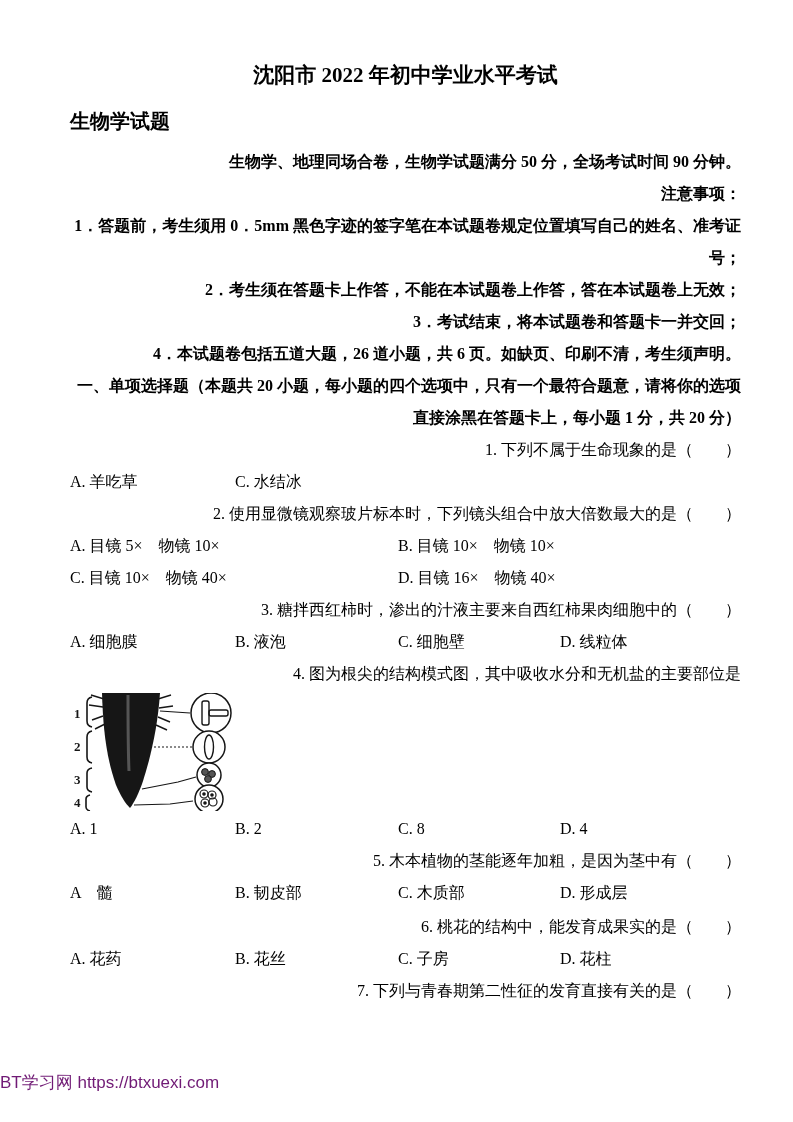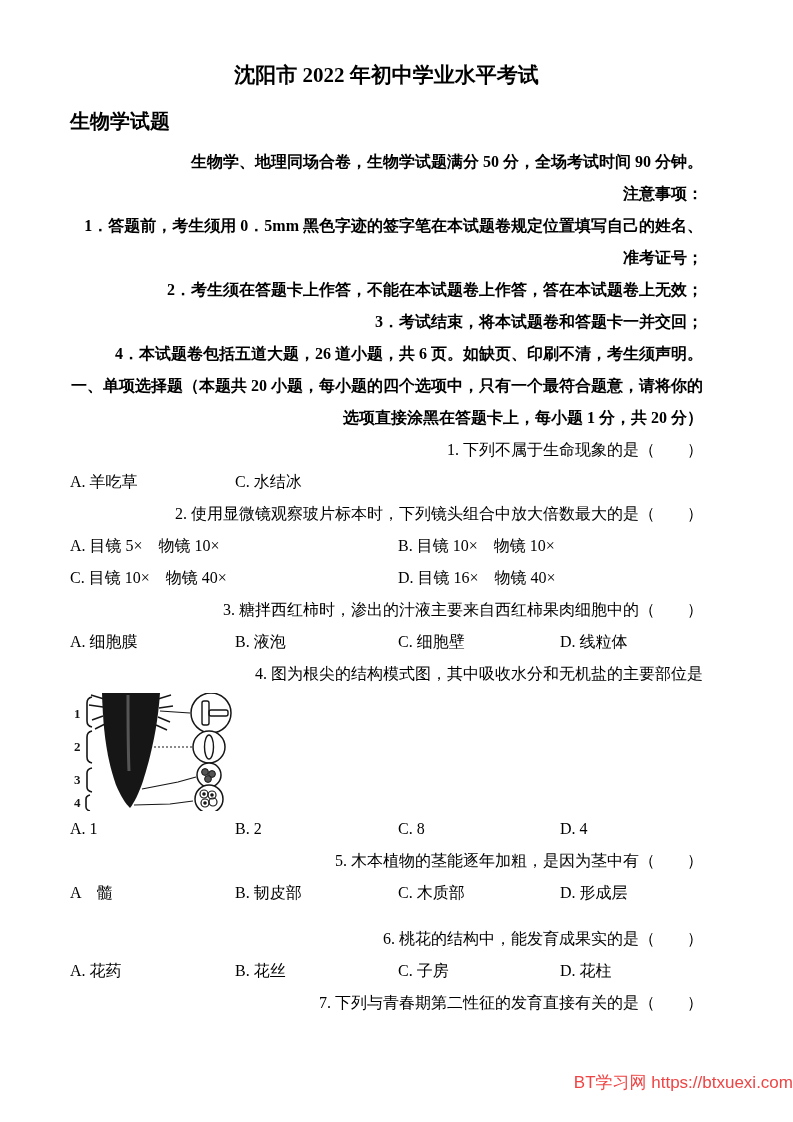--- a/index.html
+++ b/index.html
@@ -6,21 +6,21 @@
   .page {
     position: relative;
     width: 793px;
     height: 1122px;
     background: #ffffff;
     color: #000000;
     font-family: "Liberation Serif", "DejaVu Serif", serif;
     overflow: hidden;
     margin: 0 auto;
   }
-  .content { padding: 62px 90px 0 70px; }
+  .content { padding: 62px 52px 0 70px; }
   .title {
     font-size: 21px;
     font-weight: bold;
     text-align: center;
     margin: 0 0 20px 0;
     line-height: 26px;
   }
   .subtitle {
     font-size: 20px;
     font-weight: bold;
@@ -36,28 +36,28 @@
   }
   .bold { font-weight: bold; }
   .opts {
     display: grid;
     font-size: 16px;
     line-height: 32px;
   }
   .cols4 { grid-template-columns: 165px 163px 162px 1fr; }
   .cols2 { grid-template-columns: 328px 1fr; }
   .question { margin: 0; }
-  .q6 { margin-top: 14px; }
+  .q6 { margin-top: 2px; }
   .figure-wrap { margin: 3px 0 2px 0; height: 118px; }
   .footer {
     position: absolute;
     left: 0; right: 0;
     bottom: 28px;
-    text-align: right;
-    color: #ef4444;
+    text-align: left;
+    color: #701a75;
     font-size: 17px;
     font-family: "Liberation Sans", "DejaVu Sans", sans-serif;
   }
   svg text { font-family: "Liberation Serif", "DejaVu Serif", serif; }
 </style>
 </head>
 <body>
 
 <div class="page">
   <div class="content">

